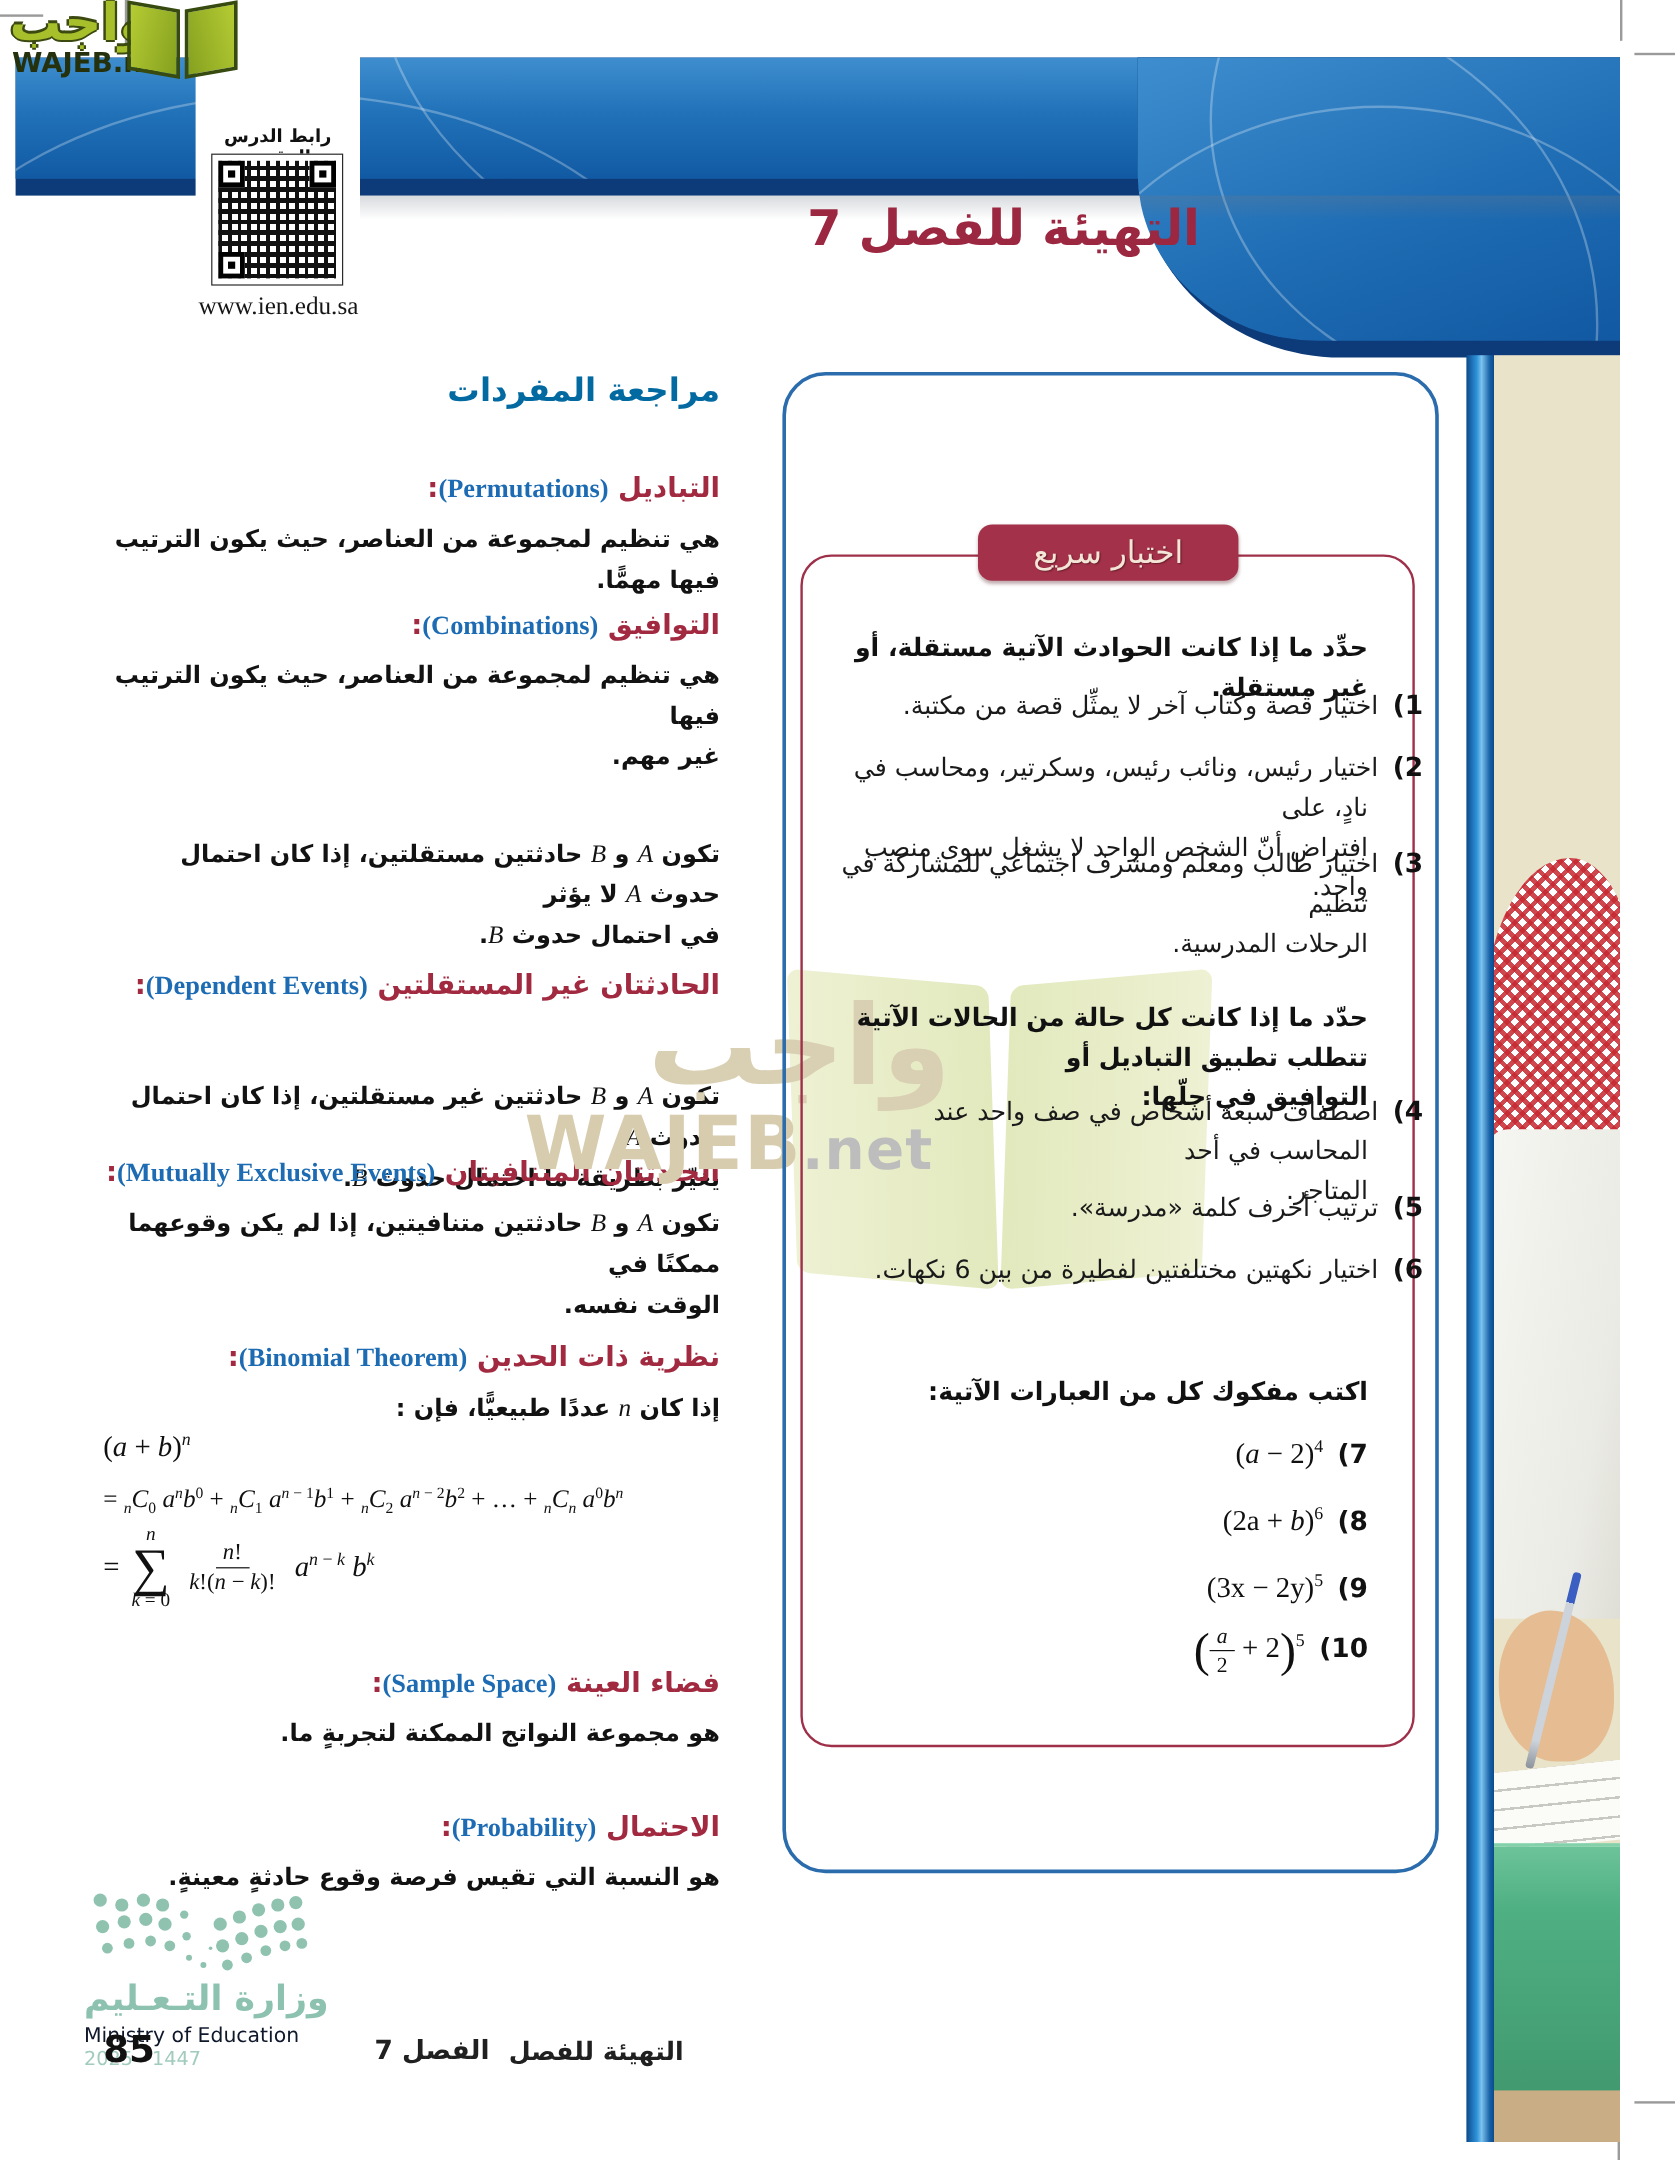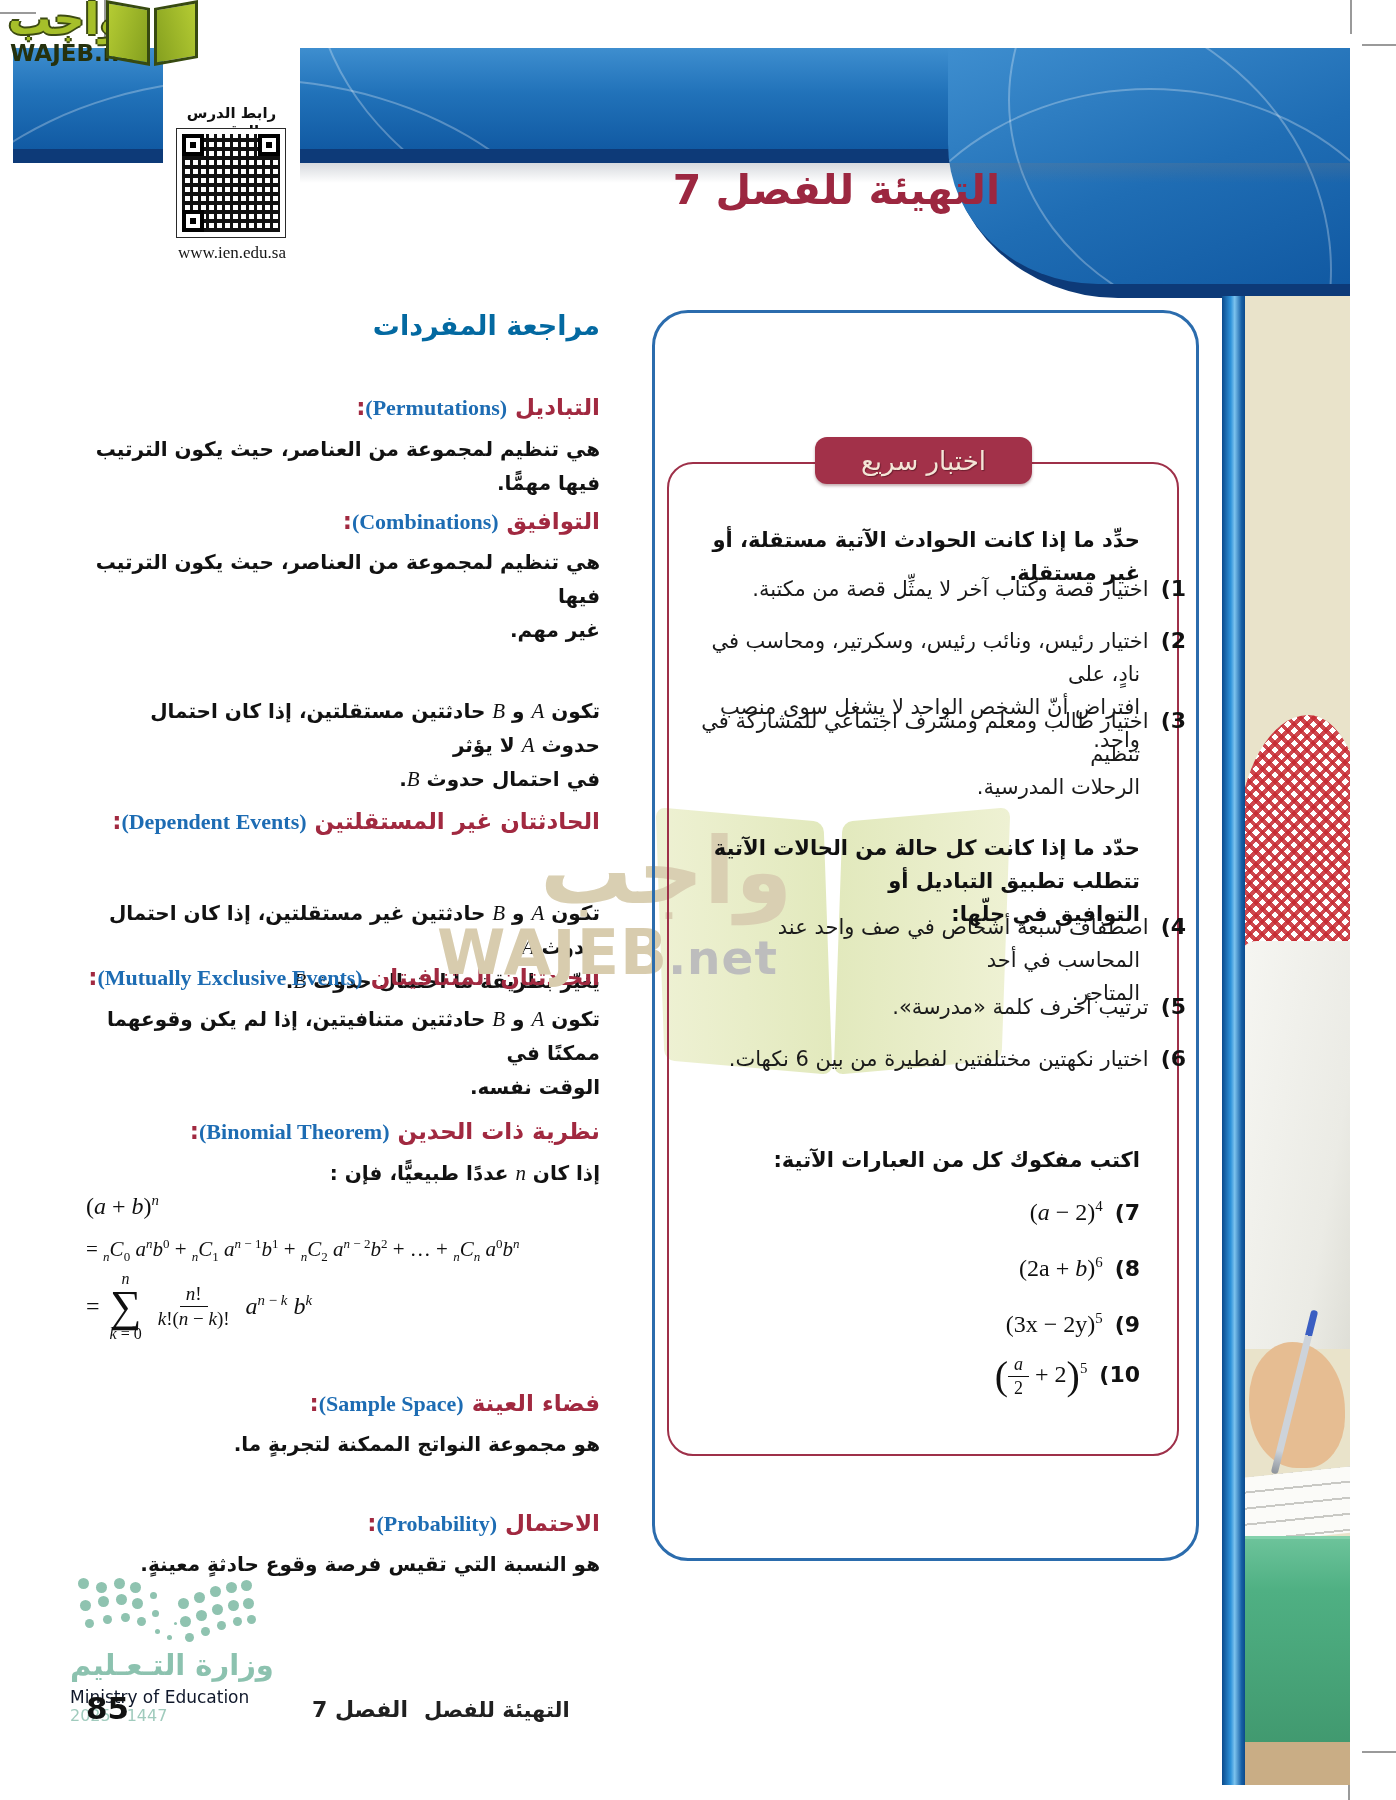--- a/index.html
+++ b/index.html
@@ -32,21 +32,21 @@
      border:1.5px solid #2a2a2a;padding:5px;}
   .qr-pattern{width:98px;height:98px;position:relative;
      background-image:
        repeating-linear-gradient(0deg,#111 0 4px,transparent 4px 9px),
        repeating-linear-gradient(90deg,#111 0 3px,transparent 3px 8px),
        repeating-linear-gradient(45deg,transparent 0 6px,#fff 6px 9px);
      background-color:#fff;}
   .finder{position:absolute;width:22px;height:22px;border:4px solid #000;background:#fff;box-sizing:border-box;}
   .finder::after{content:"";position:absolute;left:4px;top:4px;width:6px;height:6px;background:#000;}
   .qr-url{position:absolute;left:152px;top:243px;width:160px;text-align:center;
-     font-family:"Liberation Serif",serif;font-size:17px;color:#151515;}
+     font-family:"Liberation Serif",serif;font-size:21px;color:#151515;}
 
   
   .page-title{position:absolute;right:396px;top:166px;font-size:41px;font-weight:bold;color:#9c2740;}
 
   
   .stripe{position:absolute;left:1222px;top:296px;width:23px;height:1489px;
      background:linear-gradient(90deg,#0b4a8c 0%,#2f93da 38%,#7cc3ee 55%,#1660a6 85%,#0b4a8c 100%);}
   .photo{position:absolute;left:1245px;top:296px;width:105px;height:1489px;overflow:hidden;background:#e9e3ca;}
   .ph-shemagh{position:absolute;left:-8px;top:419px;width:125px;height:235px;background:#fff;
      border-radius:60% 45% 0 0;

